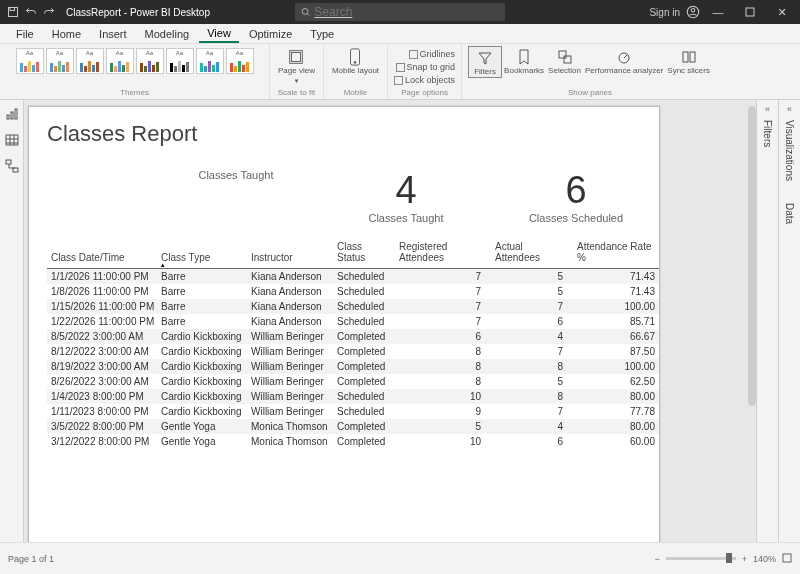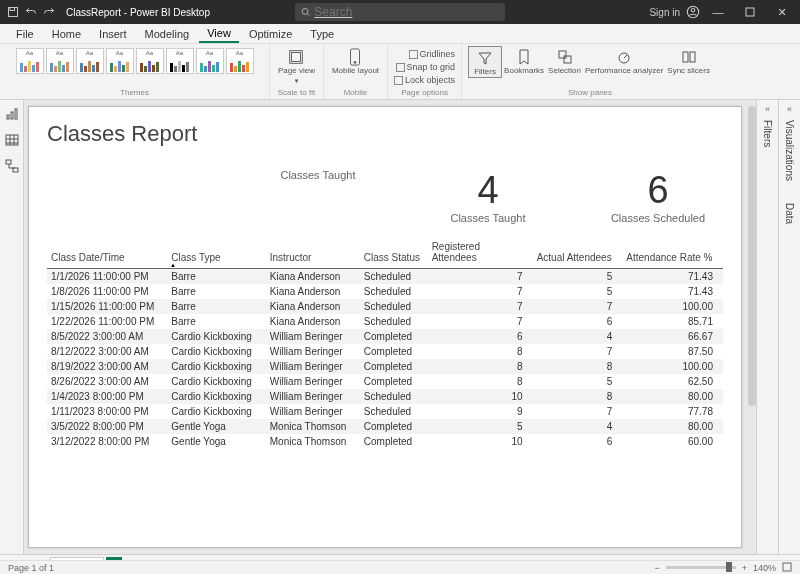--- a/index.html
+++ b/index.html
@@ -32,21 +32,21 @@
   .rib-btn .lbl { font-size:8px; text-align:center; line-height:1.1; }
   .check-row { display:flex; align-items:center; gap:2px; font-size:9px; color:#555; line-height:12px;justify-content:flex-end;}
   .check-box { width:9px; height:9px; border:1px solid #888; }
   .rib-btn.active { border:1px solid #888; background:#eee; }
   
   .workspace { display:flex; height:454px; background:#e8e8e8;}
   .leftnav { width:24px; background:#f3f3f3; border-right:1px solid #d0d0d0; display:flex; flex-direction:column; align-items:center; padding-top:6px; gap:10px; color:#555;}
   .leftnav div { width:16px; height:16px; display:flex; align-items:center; justify-content:center; font-size:12px;}
   .canvas-wrap { flex:1; position:relative; padding:6px 6px 6px 4px; overflow:hidden;}
   .canvas-thumb { position:absolute; right:0; top:6px; width:8px; height:300px; background:#ccc; border-radius:4px;}
-  .report { background:#fff; width:714px; height:442px; border:1px solid #bbb; box-shadow:0 0 2px rgba(0,0,0,0.2); padding:14px 18px 10px 18px; overflow:hidden; position:relative;}
+  .report { background:#fff; width:632px; height:442px; border:1px solid #bbb; box-shadow:0 0 2px rgba(0,0,0,0.2); padding:14px 18px 10px 18px; overflow:hidden; position:relative;}
   .rightpanes { width:44px; display:flex; }
   .rp-col { width:22px; border-left:1px solid #d0d0d0; background:#f3f3f3; display:flex; flex-direction:column; align-items:center; padding-top:4px; gap:2px;}
   .rp-chev { font-size:9px; color:#666;}
   .rp-label { writing-mode:vertical-rl; font-size:10px; color:#444; margin-top:4px;}
   
   .footer { height:20px; background:#f3f3f3; display:flex; align-items:center; font-size:10px; color:#555; border-top:1px solid #d0d0d0; position:relative;}
   .page-tabs { display:flex; align-items:center; gap:0; margin-left:30px;}
   .page-tab { background:#fff; border:1px solid #ccc; padding:1px 10px; font-size:10px;}
   .page-add { width:16px; height:16px; background:#0a7c54; color:#fff; display:flex; align-items:center; justify-content:center; font-size:11px; margin-left:2px;} 
   .status-row { height:16px; background:#f3f3f3; font-size:9px; color:#666; display:flex; align-items:center; padding:0 8px; border-top:1px solid #e0e0e0;}
@@ -493,21 +493,21 @@
 <div class="footer">
   <span style="margin-left:8px;font-size:10px;color:#888;">◂</span>
   <span style="margin-left:2px;font-size:10px;color:#888;">▸</span>
   <div class="page-tabs">
     <div class="page-tab">Page 1</div>
     <div class="page-add">+</div>
   </div>
 </div>
 
 <div class="status-row" style="height:0;padding:0;border:none;"></div>
-<div style="position:fixed;bottom:0;left:0;right:0;height:14px;background:#f3f3f3;border-top:1px solid #e0e0e0;display:flex;align-items:center;font-size:9px;color:#666;padding:0 8px;">
+<div style="position:fixed;bottom:0;left:0;right:0;height:32px;background:#f3f3f3;border-top:1px solid #e0e0e0;display:flex;align-items:center;font-size:9px;color:#666;padding:0 8px;">
   <span>Page 1 of 1</span>
   <div class="status-right">
     <span>−</span>
     <div class="zoom-track">
         <div class="zoom-knob"></div>
       </div>
     <span>+</span>
     <span>140%</span>
     <span><svg width="10" height="10" viewBox="0 0 10 10" fill="none" stroke="#666">
           <rect x="1" y="1" width="8" height="8"></rect>

